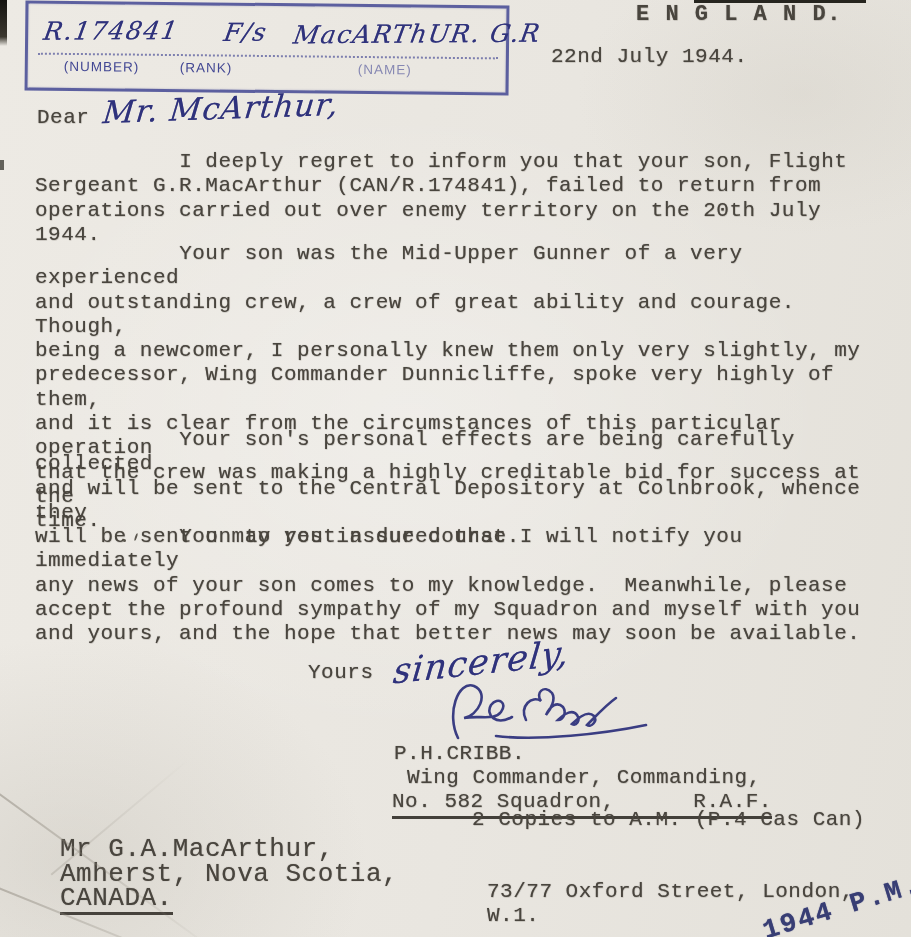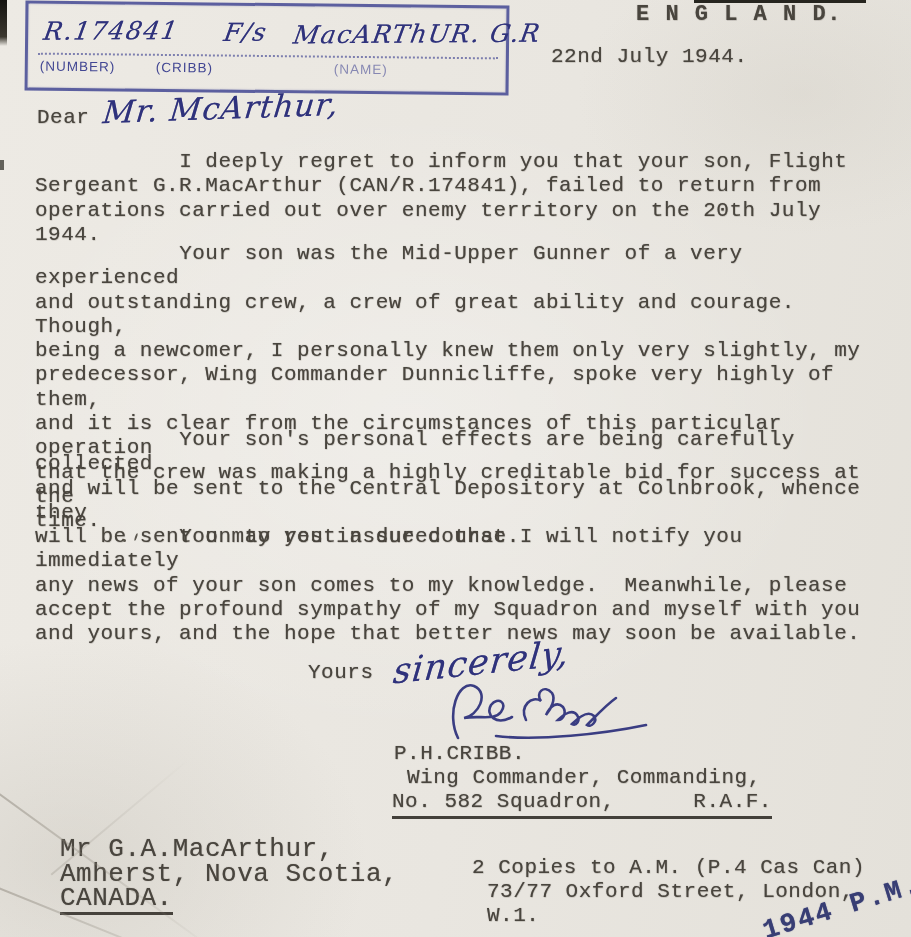--- a/index.html
+++ b/index.html
@@ -38,21 +38,21 @@
     position:absolute;left:25px;top:3px;width:478px;height:84px;
     border:3px solid rgba(51,56,140,0.78);
     transform:rotate(0.6deg);
     box-shadow:0 0 2px rgba(51,56,140,0.35) inset;
   }
   .sb-val{position:absolute;top:12px;font-size:25px;letter-spacing:1.5px;transform:skewX(-10deg) rotate(-1deg);white-space:nowrap;}
   .sb-num{left:16px;}
   .sb-rank{left:196px;}
   .sb-name{left:266px;}
   .sb-dotted{position:absolute;left:10px;right:8px;top:49px;border-bottom:2px dotted rgba(51,56,140,0.6);}
-  .sb-label{position:absolute;top:55px;font-size:13.5px;color:rgba(51,56,140,0.92);letter-spacing:1px;font-family:"Liberation Sans",sans-serif;}
+  .sb-label{position:absolute;top:55px;font-size:13.5px;color:rgba(51,56,140,0.92);letter-spacing:1px;font-family:"Liberation Sans",sans-serif;margin-left:24px;}
   .lab-number{left:12px;}
   .lab-rank{left:128px;}
   .lab-name{left:306px;color:rgba(51,56,140,0.55);}
   
   .salut-typed{left:37px;top:106px;}
   .salut-hand{left:103px;top:90px;font-size:31px;letter-spacing:1px;transform:rotate(-2deg) skewX(-8deg);white-space:nowrap;}
   
   .para{left:35px;width:858px;}
   .p1{top:150px;}
   .p2{top:242px;}
@@ -67,21 +67,21 @@
   .closing-typed{left:308px;top:661px;}
   .closing-hand{left:393px;top:642px;font-size:35px;letter-spacing:1px;transform:rotate(-6deg) skewX(-12deg);white-space:nowrap;}
   .signature{position:absolute;left:438px;top:668px;}
   .sig-name{left:394px;top:742px;}
   .sig-title{left:392px;top:766px;margin-left:15px;}
   .sig-unit{left:392px;top:790px;border-bottom:3px solid #43403a;padding-bottom:2px;white-space:pre;}
   
   .addr{position:absolute;left:60px;top:837px;}
   .addr div{position:relative;color:#49453e;font-size:26px;letter-spacing:0.5px;line-height:24.6px;text-shadow:0 0 1px rgba(70,64,56,0.55);}
   .addr .underlined{display:inline-block;border-bottom:3px solid #46423c;padding-bottom:1px;}
-  .copies1{left:472px;top:856px;}
+  .copies1{left:472px;top:808px;}
   .copies2{left:487px;top:880px;}
   .corner-stamp{
     position:absolute;left:760px;top:893px;
     font-family:"Liberation Mono",monospace;font-weight:bold;
     font-size:27px;letter-spacing:2px;white-space:nowrap;
     color:#383e74;transform:rotate(-17deg);
     text-shadow:0 0 1px rgba(45,50,110,0.8);
   }
   
   .art-top-line{position:absolute;left:694px;top:0;width:172px;height:3px;background:#26251f;}
@@ -103,21 +103,21 @@
 
   <div class="typed country">E N G L A N D.</div>
   <div class="typed date">22nd July 1944.</div>
 
   <div class="stamp-box">
     <span class="hand sb-val sb-num">R.174841</span>
     <span class="hand sb-val sb-rank">F/s</span>
     <span class="hand sb-val sb-name">MacARThUR. G.R</span>
     <div class="sb-dotted"></div>
     <span class="sb-label lab-number">(NUMBER)</span>
-    <span class="sb-label lab-rank">(CRIBB)</span>
+    <span class="sb-label lab-rank">(RANK)</span>
     <span class="sb-label lab-name">(NAME)</span>
   </div>
 
   <div class="typed salut-typed">Dear</div>
   <div class="hand salut-hand">Mr. McArthur,</div>
 
   <div class="typed para p1">           I deeply regret to inform you that your son, Flight
 Sergeant G.R.MacArthur (CAN/R.174841), failed to return from
 operations carried out over enemy territory on the 20th July 1944.</div>
   <div class="typed para p2">           Your son was the Mid-Upper Gunner of a very experienced

